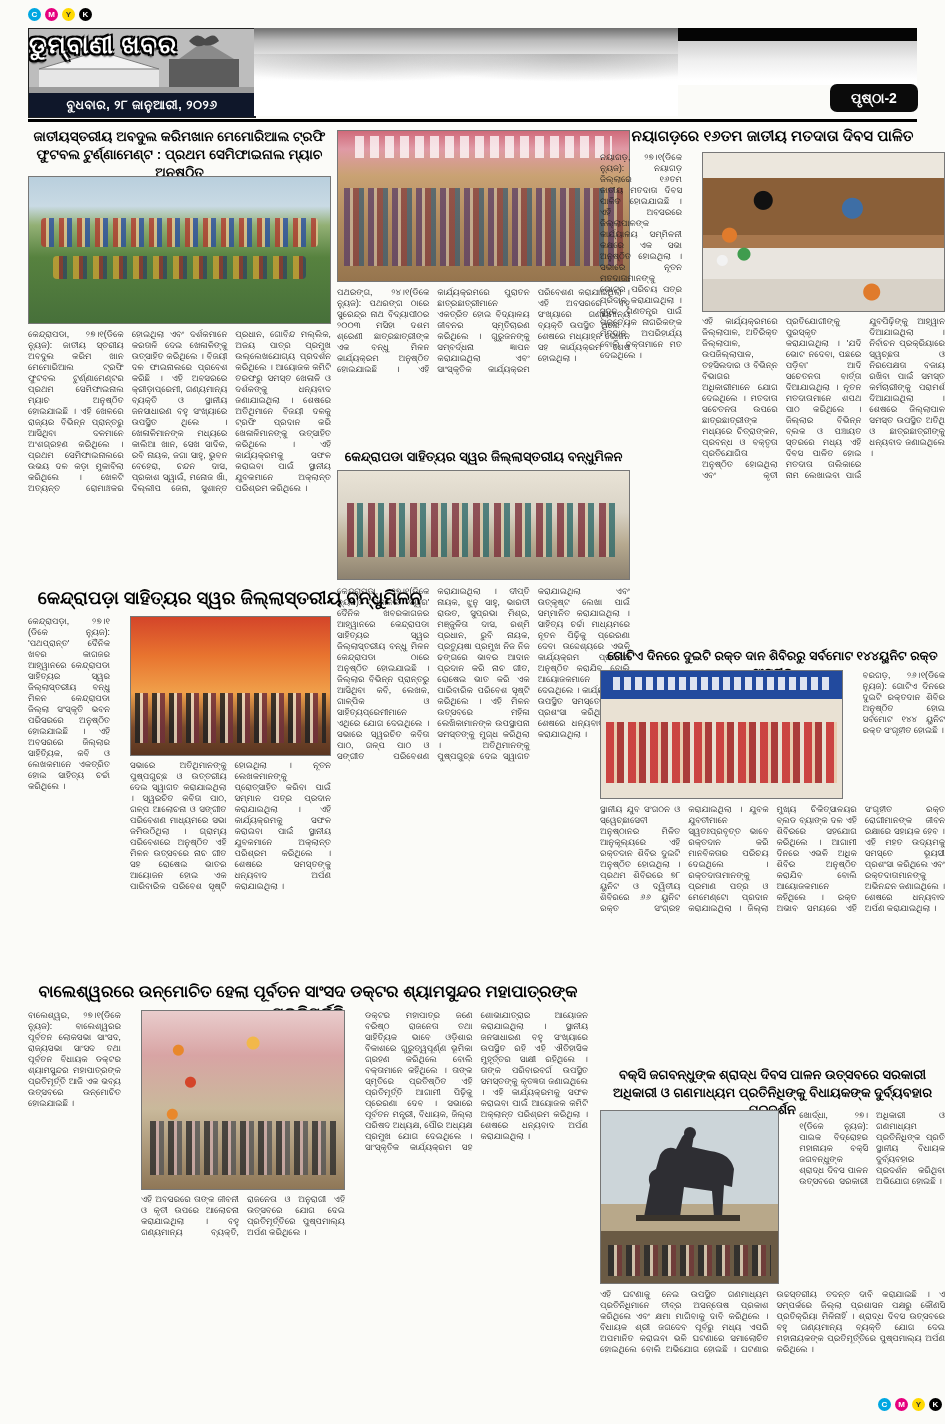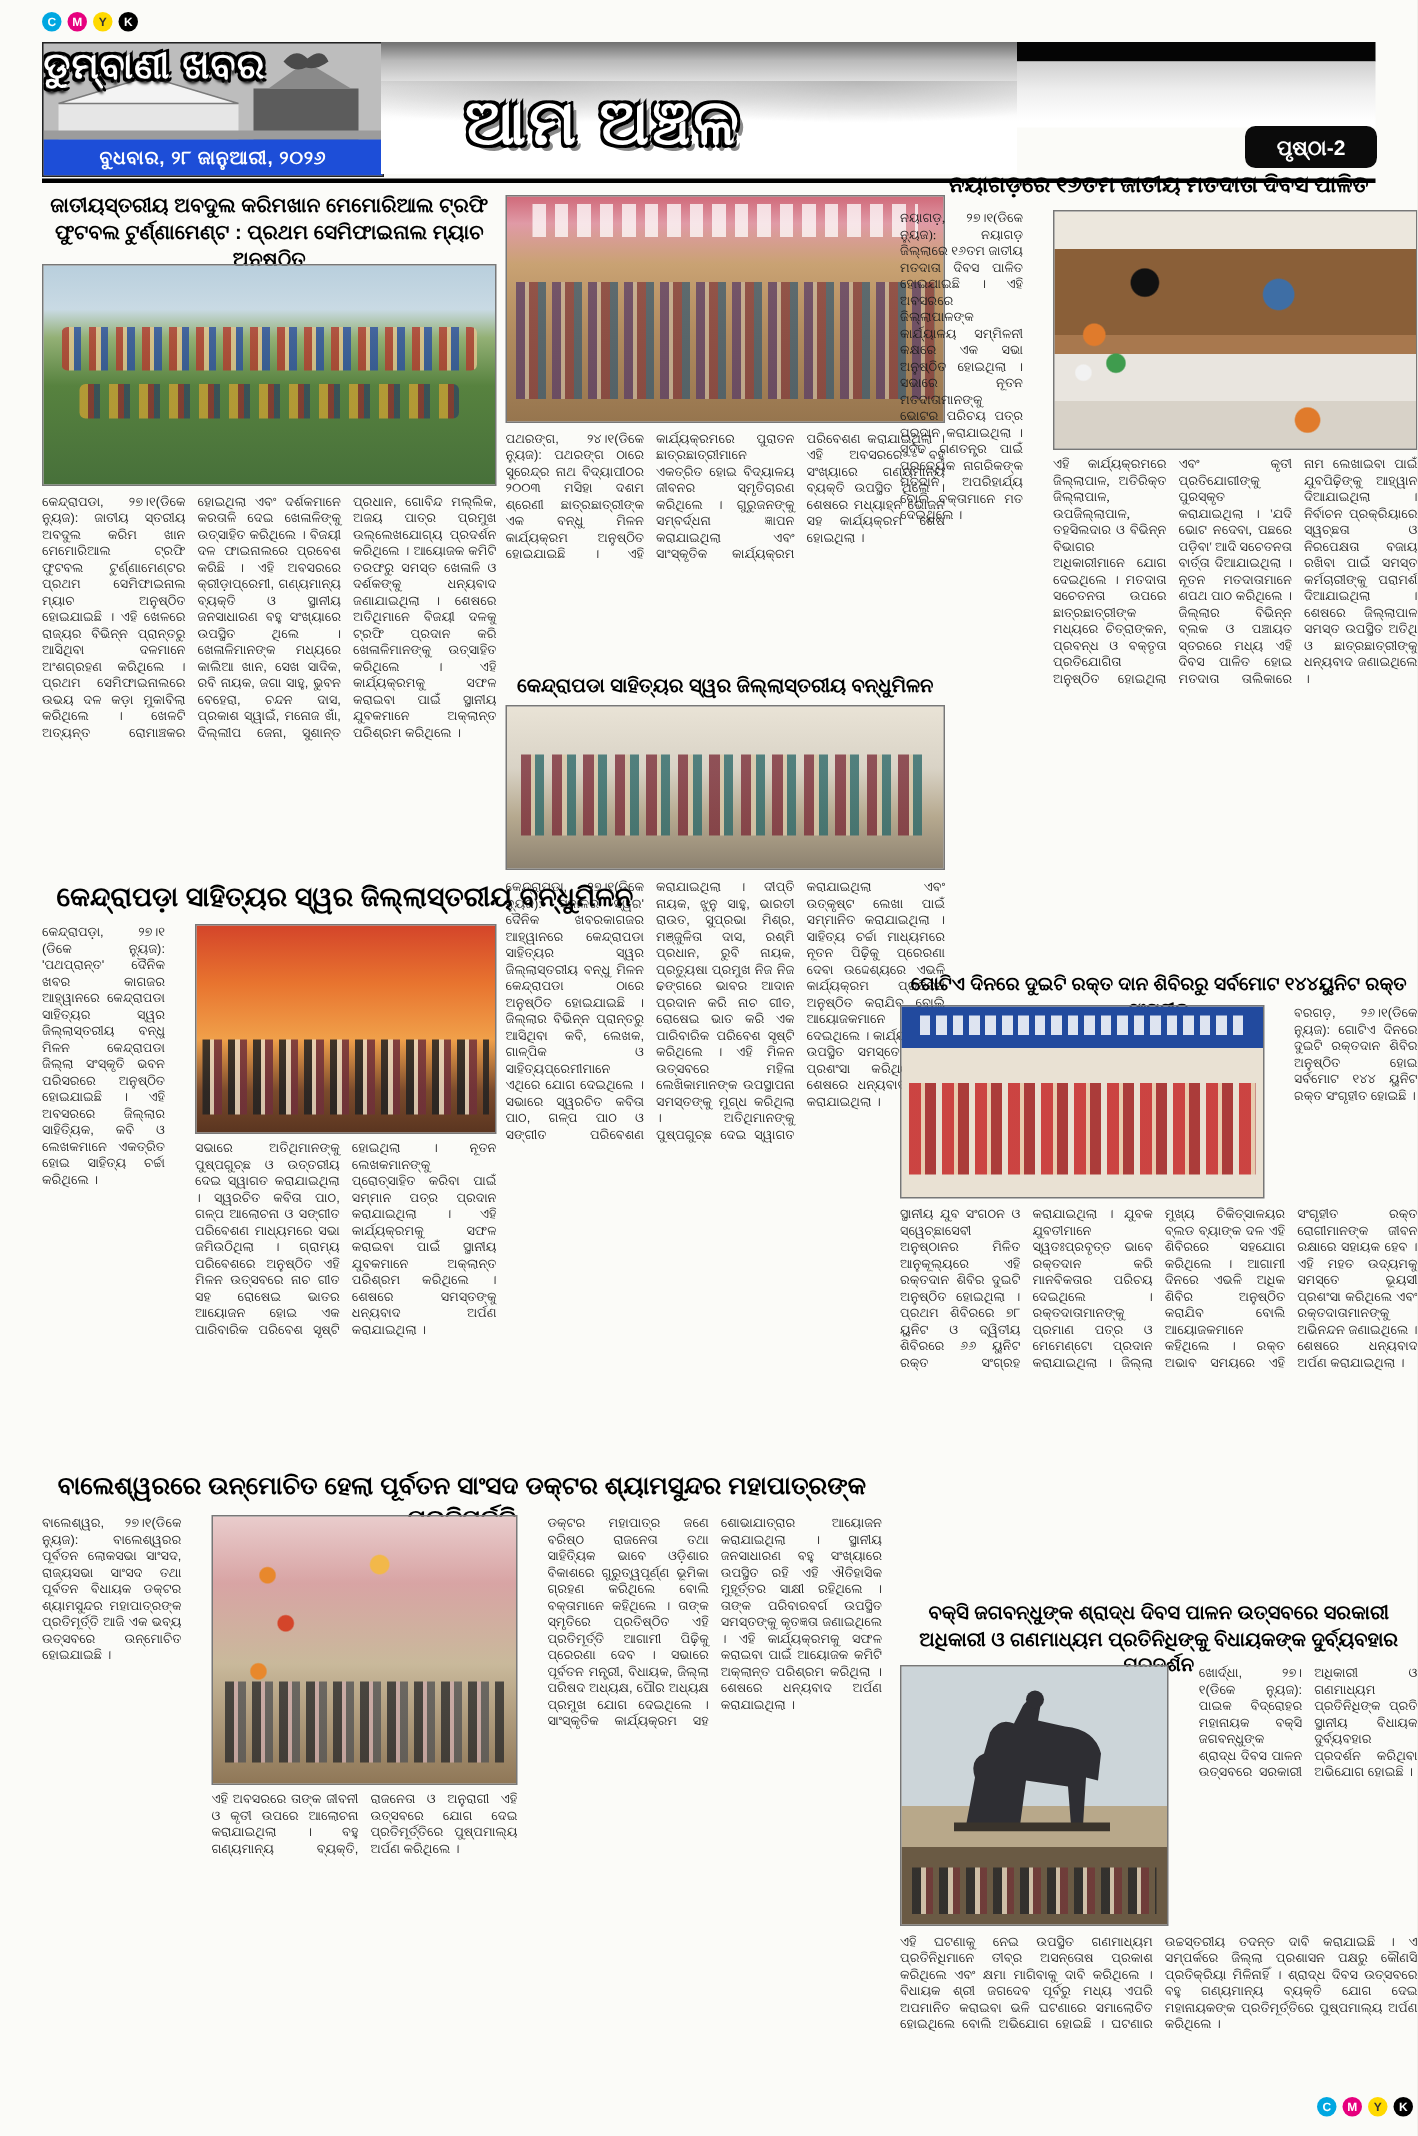--- a/index.html
+++ b/index.html
@@ -9,21 +9,21 @@
   .marks{position:absolute;display:flex;gap:4px;}
   .dot{width:13px;height:13px;border-radius:50%;font-size:8px;font-weight:bold;
        display:flex;align-items:center;justify-content:center;color:#fff;}
   .dot.c{background:#00a7e1;} .dot.m{background:#e6007e;}
   .dot.y{background:#ffd900;color:#333;} .dot.k{background:#000;}
   
   .mast-left{position:absolute;left:28px;top:28px;width:226px;height:88px;background:#9a9a9a;overflow:hidden;border:1px solid #222;}
   .mast-left svg{position:absolute;left:0;top:0;}
   .paper-name{position:absolute;left:0;top:2px;width:100%;text-align:left;font-size:24px;font-weight:900;color:#fff;letter-spacing:1px;
     text-shadow:-2px -2px 0 #000,2px -2px 0 #000,-2px 2px 0 #000,2px 2px 0 #000,0 3px 2px #000;}
-  .date-bar{position:absolute;left:0;bottom:0;width:100%;height:24px;background:#1d4ed8;color:#fff;
+  .date-bar{position:absolute;left:0;bottom:0;width:100%;height:24px;background:#0f172a;color:#fff;
     display:flex;align-items:center;justify-content:center;font-size:12.5px;font-weight:bold;letter-spacing:.5px;}
   .tear{position:absolute;left:254px;top:28px;width:424px;height:88px;
     background:linear-gradient(180deg,#6f6f6f 0%,#b9b9b9 14%,#e9e9e9 34%,#ffffff 60%);}
   .tear::after{content:"";position:absolute;left:0;top:26px;width:100%;height:40px;
     background:radial-gradient(60% 100% at 25% 0%,#9a9a9a 0%,rgba(255,255,255,0) 70%),
                radial-gradient(60% 100% at 75% 0%,#8c8c8c 0%,rgba(255,255,255,0) 70%);opacity:.5;}
   .section-title{position:absolute;left:310px;top:58px;font-size:42px;font-weight:900;color:#fff;letter-spacing:2px;
     text-shadow:-2px -2px 0 #000,2px -2px 0 #000,-2px 2px 0 #000,2px 2px 0 #000,4px 4px 0 #8a8a8a;}
   .bar-right-top{position:absolute;left:678px;top:28px;width:239px;height:13px;background:#050505;}
   .tear-right{position:absolute;left:678px;top:41px;width:239px;height:44px;
@@ -101,21 +101,20 @@
       <polygon points="10,40 70,22 130,40" fill="#f3f3f3" stroke="#7a7a7a" stroke-width="1"></polygon>
       <rect x="140" y="30" width="70" height="34" fill="#5c5c5c"></rect>
       <polygon points="150,30 175,12 205,30" fill="#8a8a8a"></polygon>
       <path d="M160 12 q8 -10 16 -2 q10 -8 14 2 q-8 6 -15 4 q-8 4 -15 -4 Z" fill="#4a4a4a"></path>
       <rect x="0" y="58" width="226" height="6" fill="#9c9c9c"></rect>
     </svg>
     <div class="paper-name">ଡୁମ୍ବାଣୀ ଖବର</div>
     <div class="date-bar">ବୁଧବାର, ୨୮ ଜାନୁଆରୀ, ୨୦୨୬</div>
   </div>
   <div class="tear"></div>
-  <div class="section-title">ଆମ ଅଞ୍ଚଳ</div>
   <div class="bar-right-top"></div>
   <div class="tear-right"></div>
   <div class="page-badge">ପୃଷ୍ଠା-2</div>
   <div class="top-rule"></div>
 
   <div class="art" style="left:28px;top:128px;width:303px;">
     <div class="hl" style="font-size:13.5px;height:46px;">ଜାତୀୟସ୍ତରୀୟ ଅବଦୁଲ କରିମଖାନ ମେମୋରିଆଲ ଟ୍ରଫି ଫୁଟବଲ ଟୁର୍ଣ୍ଣାମେଣ୍ଟ : ପ୍ରଥମ ସେମିଫାଇନାଲ ମ୍ୟାଚ ଅନୁଷ୍ଠିତ</div>
     <div class="photo ph-football" style="width:301px;height:146px;margin-top:2px;"></div>
     <div class="bt c3" style="width:303px;height:256px;margin-top:5px;">କେନ୍ଦ୍ରାପଡା, ୨୭।୧(ଡିକେ ନ୍ୟୁଜ): ଜାତୀୟ ସ୍ତରୀୟ ଅବଦୁଲ କରିମ ଖାନ ମେମୋରିଆଲ ଟ୍ରଫି ଫୁଟବଲ ଟୁର୍ଣ୍ଣାମେଣ୍ଟର ପ୍ରଥମ ସେମିଫାଇନାଲ ମ୍ୟାଚ ଅନୁଷ୍ଠିତ ହୋଇଯାଇଛି । ଏହି ଖେଳରେ ରାଜ୍ୟର ବିଭିନ୍ନ ପ୍ରାନ୍ତରୁ ଆସିଥିବା ଦଳମାନେ ଅଂଶଗ୍ରହଣ କରିଥିଲେ । ପ୍ରଥମ ସେମିଫାଇନାଲରେ ଉଭୟ ଦଳ କଡ଼ା ମୁକାବିଲା କରିଥିଲେ । ଖେଳଟି ଅତ୍ୟନ୍ତ ରୋମାଞ୍ଚକର ହୋଇଥିଲା ଏବଂ ଦର୍ଶକମାନେ କରତାଳି ଦେଇ ଖେଳାଳିଙ୍କୁ ଉତ୍ସାହିତ କରିଥିଲେ । ବିଜୟୀ ଦଳ ଫାଇନାଲରେ ପ୍ରବେଶ କରିଛି । ଏହି ଅବସରରେ କ୍ରୀଡ଼ାପ୍ରେମୀ, ଗଣ୍ୟମାନ୍ୟ ବ୍ୟକ୍ତି ଓ ସ୍ଥାନୀୟ ଜନସାଧାରଣ ବହୁ ସଂଖ୍ୟାରେ ଉପସ୍ଥିତ ଥିଲେ । ଖେଳାଳିମାନଙ୍କ ମଧ୍ୟରେ କାଲିଆ ଖାନ, ସେଖ ସାଦିକ, ରବି ନାୟକ, ଜଗା ସାହୁ, ଭୁବନ ବେହେରା, ଚନ୍ଦନ ଦାସ, ପ୍ରକାଶ ସ୍ୱାଇଁ, ମନୋଜ ଖାଁ, ଦିଲ୍ଲୀପ ଜେନା, ସୁଶାନ୍ତ ପ୍ରଧାନ, ଗୋବିନ୍ଦ ମଲ୍ଲିକ, ଅଜୟ ପାତ୍ର ପ୍ରମୁଖ ଉଲ୍ଲେଖଯୋଗ୍ୟ ପ୍ରଦର୍ଶନ କରିଥିଲେ । ଆୟୋଜକ କମିଟି ତରଫରୁ ସମସ୍ତ ଖେଳାଳି ଓ ଦର୍ଶକଙ୍କୁ ଧନ୍ୟବାଦ ଜଣାଯାଇଥିଲା । ଶେଷରେ ଅତିଥିମାନେ ବିଜୟୀ ଦଳକୁ ଟ୍ରଫି ପ୍ରଦାନ କରି ଖେଳାଳିମାନଙ୍କୁ ଉତ୍ସାହିତ କରିଥିଲେ । ଏହି କାର୍ଯ୍ୟକ୍ରମକୁ ସଫଳ କରାଇବା ପାଇଁ ସ୍ଥାନୀୟ ଯୁବକମାନେ ଅକ୍ଲାନ୍ତ ପରିଶ୍ରମ କରିଥିଲେ ।</div>
   </div>
@@ -135,21 +134,21 @@
     <div class="hl" style="font-size:18px;height:30px;width:404px;">କେନ୍ଦ୍ରାପଡ଼ା ସାହିତ୍ୟର ସ୍ୱର ଜିଲ୍ଲାସ୍ତରୀୟ ବନ୍ଧୁମିଳନ</div>
     <div class="row" style="width:303px;">
       <div class="bt" style="width:96px;height:368px;">କେନ୍ଦ୍ରାପଡ଼ା, ୨୭।୧ (ଡିକେ ନ୍ୟୁଜ): 'ପଥପ୍ରାନ୍ତ' ଦୈନିକ ଖବର କାଗଜର ଆହ୍ୱାନରେ କେନ୍ଦ୍ରାପଡା ସାହିତ୍ୟର ସ୍ୱର ଜିଲ୍ଲାସ୍ତରୀୟ ବନ୍ଧୁ ମିଳନ କେନ୍ଦ୍ରାପଡା ଜିଲ୍ଲା ସଂସ୍କୃତି ଭବନ ପରିସରରେ ଅନୁଷ୍ଠିତ ହୋଇଯାଇଛି । ଏହି ଅବସରରେ ଜିଲ୍ଲାର ସାହିତ୍ୟିକ, କବି ଓ ଲେଖକମାନେ ଏକତ୍ରିତ ହୋଇ ସାହିତ୍ୟ ଚର୍ଚ୍ଚା କରିଥିଲେ ।</div>
       <div>
         <div class="photo ph-stage" style="width:199px;height:138px;"></div>
         <div class="bt c2" style="width:201px;height:224px;margin-top:4px;">ସଭାରେ ଅତିଥିମାନଙ୍କୁ ପୁଷ୍ପଗୁଚ୍ଛ ଓ ଉତ୍ତରୀୟ ଦେଇ ସ୍ୱାଗତ କରାଯାଇଥିଲା । ସ୍ୱରଚିତ କବିତା ପାଠ, ଗଳ୍ପ ଆଲୋଚନା ଓ ସଙ୍ଗୀତ ପରିବେଶଣ ମାଧ୍ୟମରେ ସଭା ଜମିଉଠିଥିଲା । ଗ୍ରାମ୍ୟ ପରିବେଶରେ ଅନୁଷ୍ଠିତ ଏହି ମିଳନ ଉତ୍ସବରେ ନାଚ ଗୀତ ସହ ରୋଷେଇ ଭାତର ଆୟୋଜନ ହୋଇ ଏକ ପାରିବାରିକ ପରିବେଶ ସୃଷ୍ଟି ହୋଇଥିଲା । ନୂତନ ଲେଖକମାନଙ୍କୁ ପ୍ରୋତ୍ସାହିତ କରିବା ପାଇଁ ସମ୍ମାନ ପତ୍ର ପ୍ରଦାନ କରାଯାଇଥିଲା । ଏହି କାର୍ଯ୍ୟକ୍ରମକୁ ସଫଳ କରାଇବା ପାଇଁ ସ୍ଥାନୀୟ ଯୁବକମାନେ ଅକ୍ଲାନ୍ତ ପରିଶ୍ରମ କରିଥିଲେ । ଶେଷରେ ସମସ୍ତଙ୍କୁ ଧନ୍ୟବାଦ ଅର୍ପଣ କରାଯାଇଥିଲା ।</div>
       </div>
     </div>
   </div>
 
-  <div class="art" style="left:600px;top:114px;width:345px;font-family:Liberation Serif, serif;">
+  <div class="art" style="left:600px;top:126px;width:345px;">
     <div class="hl" style="font-size:15px;height:26px;">ନୟାଗଡ଼ରେ ୧୬ତମ ଜାତୀୟ ମତଦାତା ଦିବସ ପାଳିତ</div>
     <div class="row">
       <div class="bt" style="width:96px;height:492px;">ନୟାଗଡ଼, ୨୭।୧(ଡିକେ ନ୍ୟୁଜ): ନୟାଗଡ଼ ଜିଲ୍ଲାରେ ୧୬ତମ ଜାତୀୟ ମତଦାତା ଦିବସ ପାଳିତ ହୋଇଯାଇଛି । ଏହି ଅବସରରେ ଜିଲ୍ଲାପାଳଙ୍କ କାର୍ଯ୍ୟାଳୟ ସମ୍ମିଳନୀ କକ୍ଷରେ ଏକ ସଭା ଅନୁଷ୍ଠିତ ହୋଇଥିଲା । ସଭାରେ ନୂତନ ମତଦାତାମାନଙ୍କୁ ଭୋଟର ପରିଚୟ ପତ୍ର ପ୍ରଦାନ କରାଯାଇଥିଲା । ସୁଦୃଢ ଗଣତନ୍ତ୍ର ପାଇଁ ପ୍ରତ୍ୟେକ ନାଗରିକଙ୍କ ମତଦାନ ଅପରିହାର୍ଯ୍ୟ ବୋଲି ବକ୍ତାମାନେ ମତ ଦେଇଥିଲେ ।</div>
       <div>
         <div class="photo ph-voters" style="width:241px;height:158px;"></div>
         <div class="bt c3" style="width:243px;height:328px;margin-top:4px;">ଏହି କାର୍ଯ୍ୟକ୍ରମରେ ଜିଲ୍ଲାପାଳ, ଅତିରିକ୍ତ ଜିଲ୍ଲାପାଳ, ଉପଜିଲ୍ଲାପାଳ, ତହସିଲଦାର ଓ ବିଭିନ୍ନ ବିଭାଗର ଅଧିକାରୀମାନେ ଯୋଗ ଦେଇଥିଲେ । ମତଦାତା ସଚେତନତା ଉପରେ ଛାତ୍ରଛାତ୍ରୀଙ୍କ ମଧ୍ୟରେ ଚିତ୍ରାଙ୍କନ, ପ୍ରବନ୍ଧ ଓ ବକ୍ତୃତା ପ୍ରତିଯୋଗିତା ଅନୁଷ୍ଠିତ ହୋଇଥିଲା ଏବଂ କୃତୀ ପ୍ରତିଯୋଗୀଙ୍କୁ ପୁରସ୍କୃତ କରାଯାଇଥିଲା । 'ଯଦି ଭୋଟ ନଦେବା, ପଛରେ ପଡ଼ିବା' ଆଦି ସଚେତନତା ବାର୍ତ୍ତା ଦିଆଯାଇଥିଲା । ନୂତନ ମତଦାତାମାନେ ଶପଥ ପାଠ କରିଥିଲେ । ଜିଲ୍ଲାର ବିଭିନ୍ନ ବ୍ଲକ ଓ ପଞ୍ଚାୟତ ସ୍ତରରେ ମଧ୍ୟ ଏହି ଦିବସ ପାଳିତ ହୋଇ ମତଦାତା ତାଲିକାରେ ନାମ ଲେଖାଇବା ପାଇଁ ଯୁବପିଢ଼ିଙ୍କୁ ଆହ୍ୱାନ ଦିଆଯାଇଥିଲା । ନିର୍ବାଚନ ପ୍ରକ୍ରିୟାରେ ସ୍ୱଚ୍ଛତା ଓ ନିରପେକ୍ଷତା ବଜାୟ ରଖିବା ପାଇଁ ସମସ୍ତ କର୍ମଚାରୀଙ୍କୁ ପରାମର୍ଶ ଦିଆଯାଇଥିଲା । ଶେଷରେ ଜିଲ୍ଲାପାଳ ସମସ୍ତ ଉପସ୍ଥିତ ଅତିଥି ଓ ଛାତ୍ରଛାତ୍ରୀଙ୍କୁ ଧନ୍ୟବାଦ ଜଣାଇଥିଲେ ।</div>
       </div>
     </div>
   </div>
 

